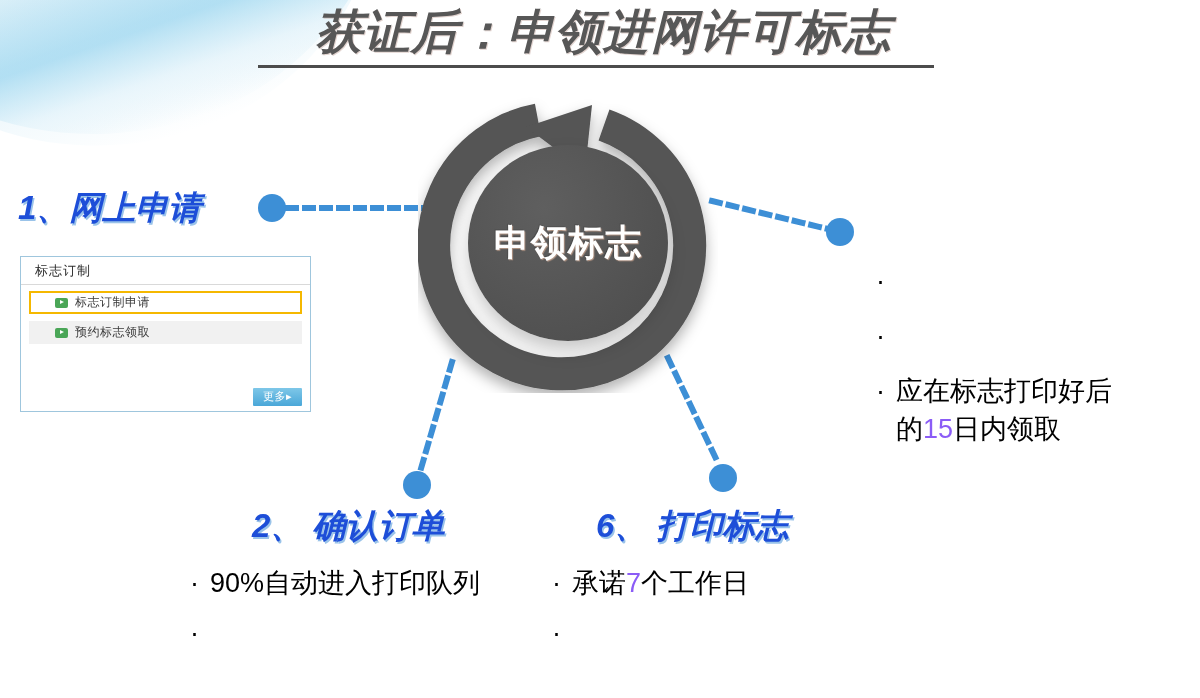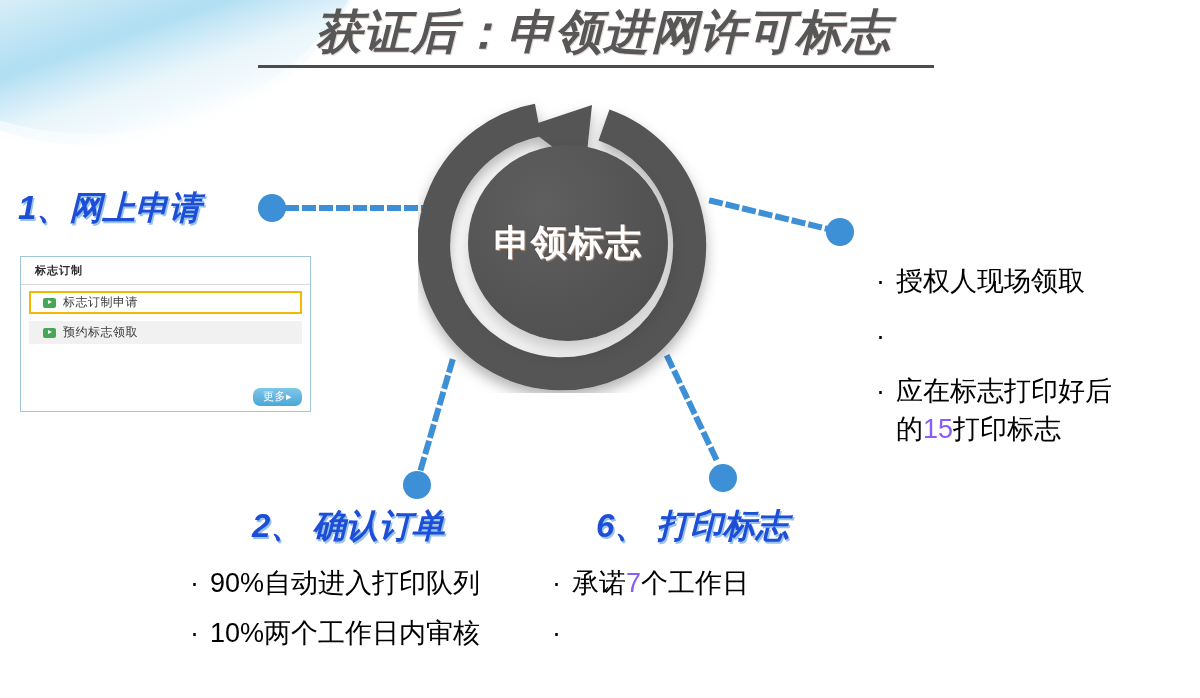--- a/index.html
+++ b/index.html
@@ -186,35 +186,35 @@
   }
   #order-panel-header {
     height: 27px;
     padding: 0 0 0 14px;
     display: flex;
     align-items: center;
     border-bottom: 1px solid #d9d9d9;
     background: #ffffff;
   }
   #order-panel-title {
-    font-size: 11px;
-    font-weight: bold;
+    font-size: 13px;
+    font-weight: normal;
     color: #2b2b2b;
     letter-spacing: 1px;
   }
   #order-panel-list {
     padding: 6px 8px 0 8px;
   }
   .panel-item {
     height: 23px;
     display: flex;
     align-items: center;
     background: #f1f1f1;
     margin-bottom: 7px;
-    padding-left: 12px;
+    padding-left: 24px;
     box-sizing: border-box;
     border: 2px solid transparent;
   }
   .panel-item.selected {
     background: #ffffff;
     border: 2px solid #f5b800;
   }
   .panel-item-icon {
     width: 13px;
     height: 10px;
@@ -241,21 +241,21 @@
   #order-panel-footer {
     position: absolute;
     right: 8px;
     bottom: 5px;
   }
   #more-button {
     display: inline-block;
     background: linear-gradient(to bottom, #7ec7e8, #4aa7d8);
     color: #ffffff;
     font-size: 11px;
-    border-radius: 7px;
+    border-radius: 1px;
     padding: 1px 10px 2px 10px;
     letter-spacing: 0.5px;
     text-align: center;
   }
 </style>
 </head>
 <body>
 
 <div id="slide">
 
@@ -330,43 +330,41 @@
   </div>
 
   <div class="step-heading" id="step2-heading">2、 确认订单</div>
   <div class="bullets" id="step2-bullets">
       <div class="bullet-row">
         <span class="bullet-mark">·</span>
         <span class="bullet-text"><span>90%自动进入打印队列</span></span>
       </div>
       <div class="bullet-row">
         <span class="bullet-mark">·</span>
-        <span class="bullet-text"><span>10%两个工作日内审核</span></span>
       </div>
     </div>
 
   <div class="step-heading" id="step3-heading">6、 打印标志</div>
   <div class="bullets" id="step3-bullets">
       <div class="bullet-row">
         <span class="bullet-mark">·</span>
         <span class="bullet-text"><span>承诺</span><span class="hl-red">7</span><span>个工作日</span></span>
       </div>
       <div class="bullet-row">
         <span class="bullet-mark">·</span>
       </div>
     </div>
 
   <div class="bullets" id="step4-bullets">
       <div class="bullet-row">
         <span class="bullet-mark">·</span>
-        <span class="bullet-text"><span>授权人现场领取</span></span>
       </div>
       <div class="bullet-row">
         <span class="bullet-mark">·</span>
       </div>
       <div class="bullet-row">
         <span class="bullet-mark">·</span>
         <span class="bullet-text"><span>应在标志打印好后
-的</span><span class="hl-red">15</span><span>打印标志</span></span>
+的</span><span class="hl-red">15</span><span>日内领取</span></span>
       </div>
     </div>
 
 </div>
 
 </body></html>

